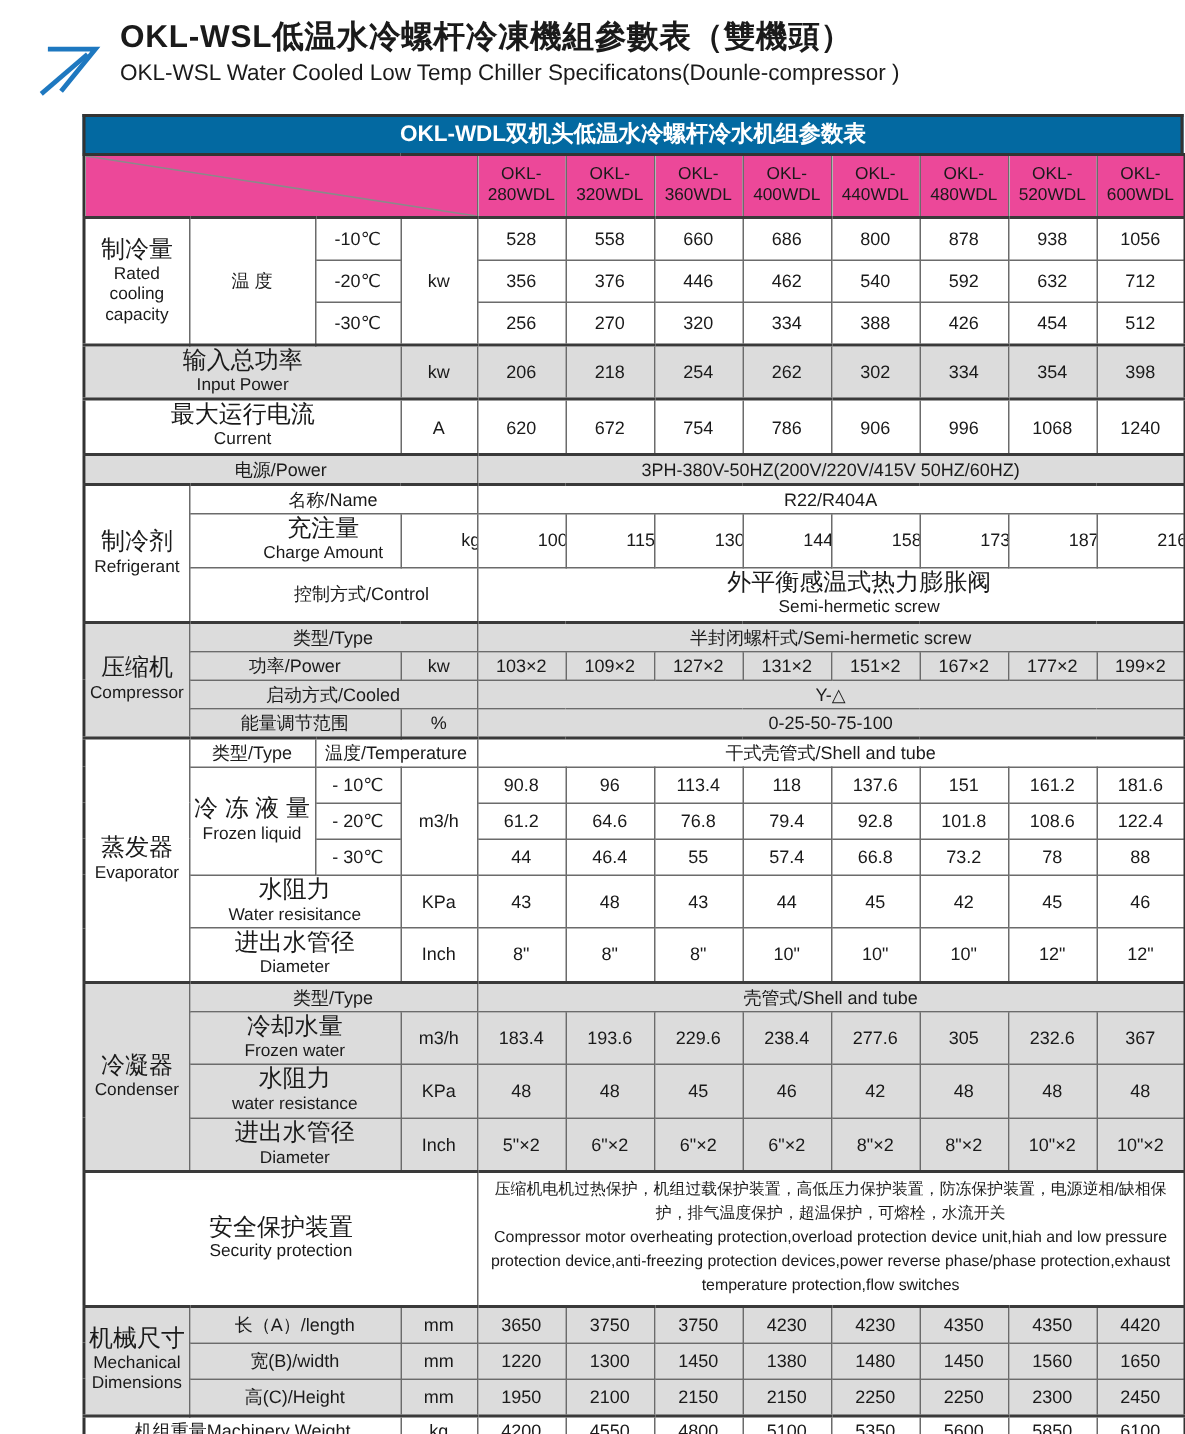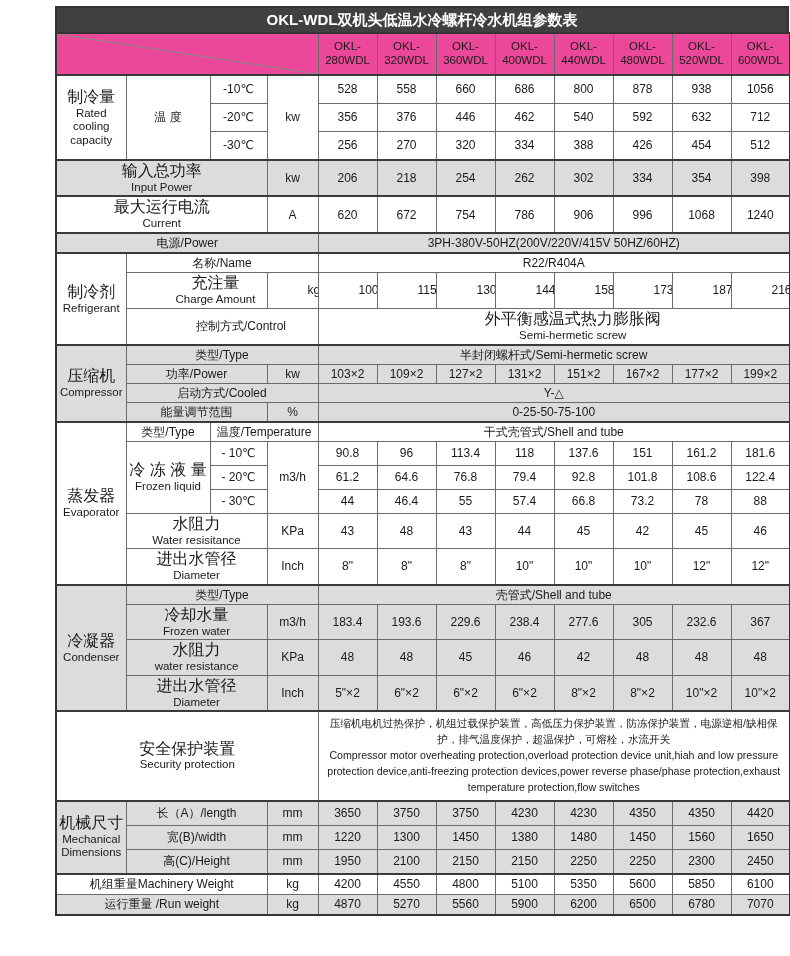--- a/index.html
+++ b/index.html
@@ -5,21 +5,21 @@
   html,body{margin:0;padding:0;background:#fff;}
   body{width:790px;height:956px;font-family:"Liberation Sans","DejaVu Sans",sans-serif;color:#1a1a1a;overflow:hidden;}
   
   .hd{display:flex;align-items:flex-start;padding:10px 0 4px 24px;}
   .hd .logo{width:44px;height:42px;margin-top:14px;flex:0 0 auto;}
   .ht{margin-left:12px;}
   .ht h1{margin:0;font-size:21px;font-weight:bold;letter-spacing:.5px;}
   .ht h2{margin:2px 0 0 0;font-size:15px;font-weight:normal;}
   
   .wrap{width:734px;margin:6px 0 0 55px;}
-  .tcap{background:#404040;color:#fff;font-size:15px;font-weight:bold;text-align:center;
+  .tcap{background:#0369a1;color:#fff;font-size:15px;font-weight:bold;text-align:center;
         height:24px;line-height:24px;border:2px solid #333;border-bottom:none;}
   table{border-collapse:collapse;table-layout:fixed;width:734px;border:2px solid #333;}
   td{border:1px solid #6b6b6b;text-align:center;vertical-align:middle;padding:1px 2px;
      font-size:12px;line-height:1.18;overflow:hidden;}
   tr.g td{background:#dcdcdc;}
   tr.st td{border-top:2px solid #3a3a3a;}
   .cn{font-size:16px;} .en{font-size:11.5px;}
   
   tr.hrow td{background:#ec4899;height:40px;}
   td.mh{font-size:11.5px;padding:0;}
@@ -31,20 +31,30 @@
   tr.r25 td{height:25px;} tr.r31 td{height:31px;} tr.r18 td{height:16px;}
   tr.r33 td{height:33px;padding-left:40px;} tr.r21 td{height:21px;} tr.r29 td{height:29px;}
   tr.r19 td{height:17px;}
   td.secv{ text-align:center;font-size:10.6px;line-height:1.5;padding:4px 6px;}
 </style>
 </head>
 <body>
 
 <div class="page">
 
+  <div class="hd">
+    <svg class="logo" viewBox="0 0 50 44">
+      <polyline points="9,8 45,8 19,40" fill="none" stroke="#1e78c0" stroke-width="3.6" stroke-linejoin="miter"></polyline>
+      <polyline points="4,42 39,12" fill="none" stroke="#1e78c0" stroke-width="3.6"></polyline>
+    </svg>
+    <div class="ht">
+      <h1>OKL-WSL低温水冷螺杆冷凍機組參數表（雙機頭）</h1>
+      <h2>OKL-WSL Water Cooled Low Temp Chiller Specificatons(Dounle-compressor )</h2>
+    </div>
+  </div>
 
   <div class="wrap">
     <div class="tcap">OKL-WDL双机头低温水冷螺杆冷水机组参数表</div>
     <table>
       <colgroup>
         <col style="width:70px">
           <col style="width:84px">
           <col style="width:57px">
           <col style="width:51px">
         <col style="width:59px">

